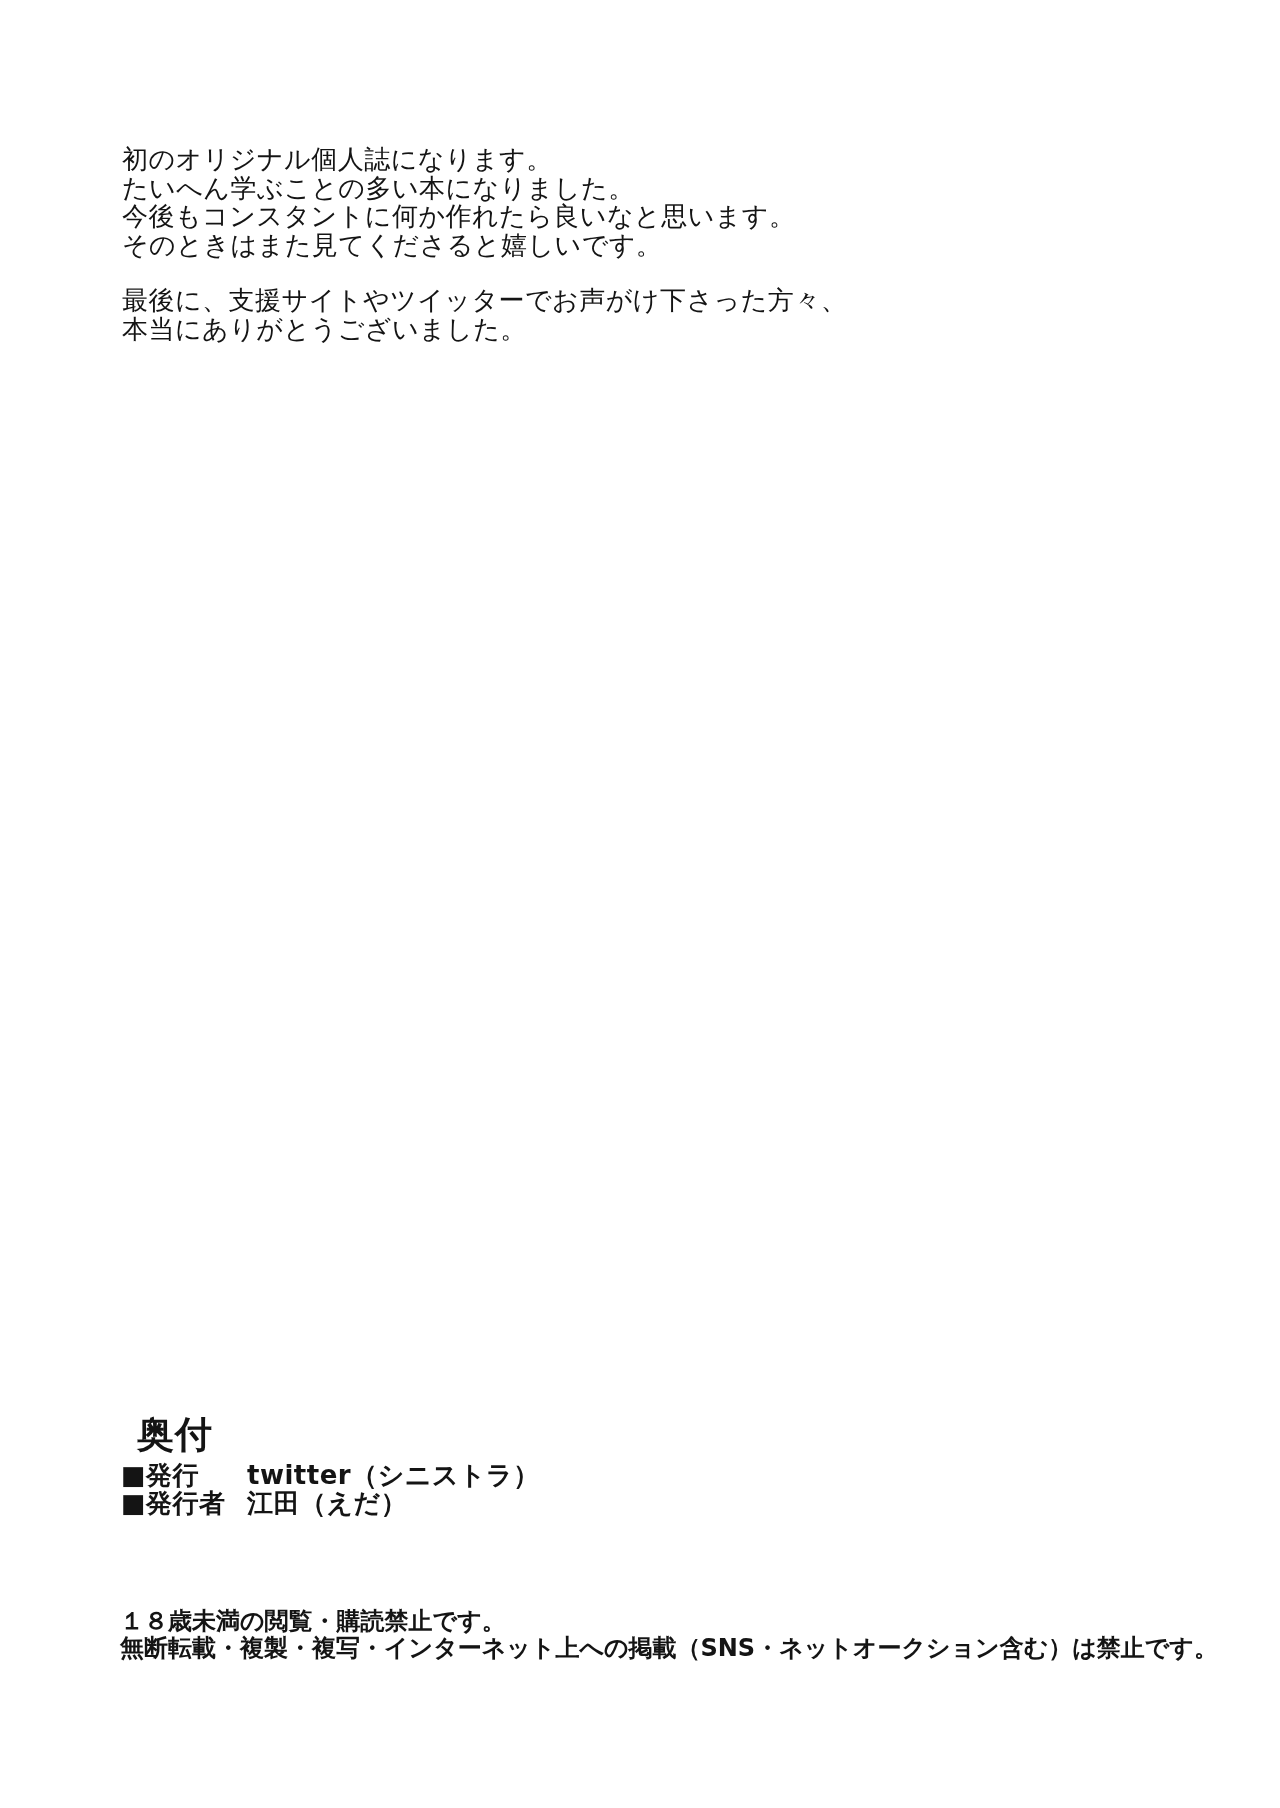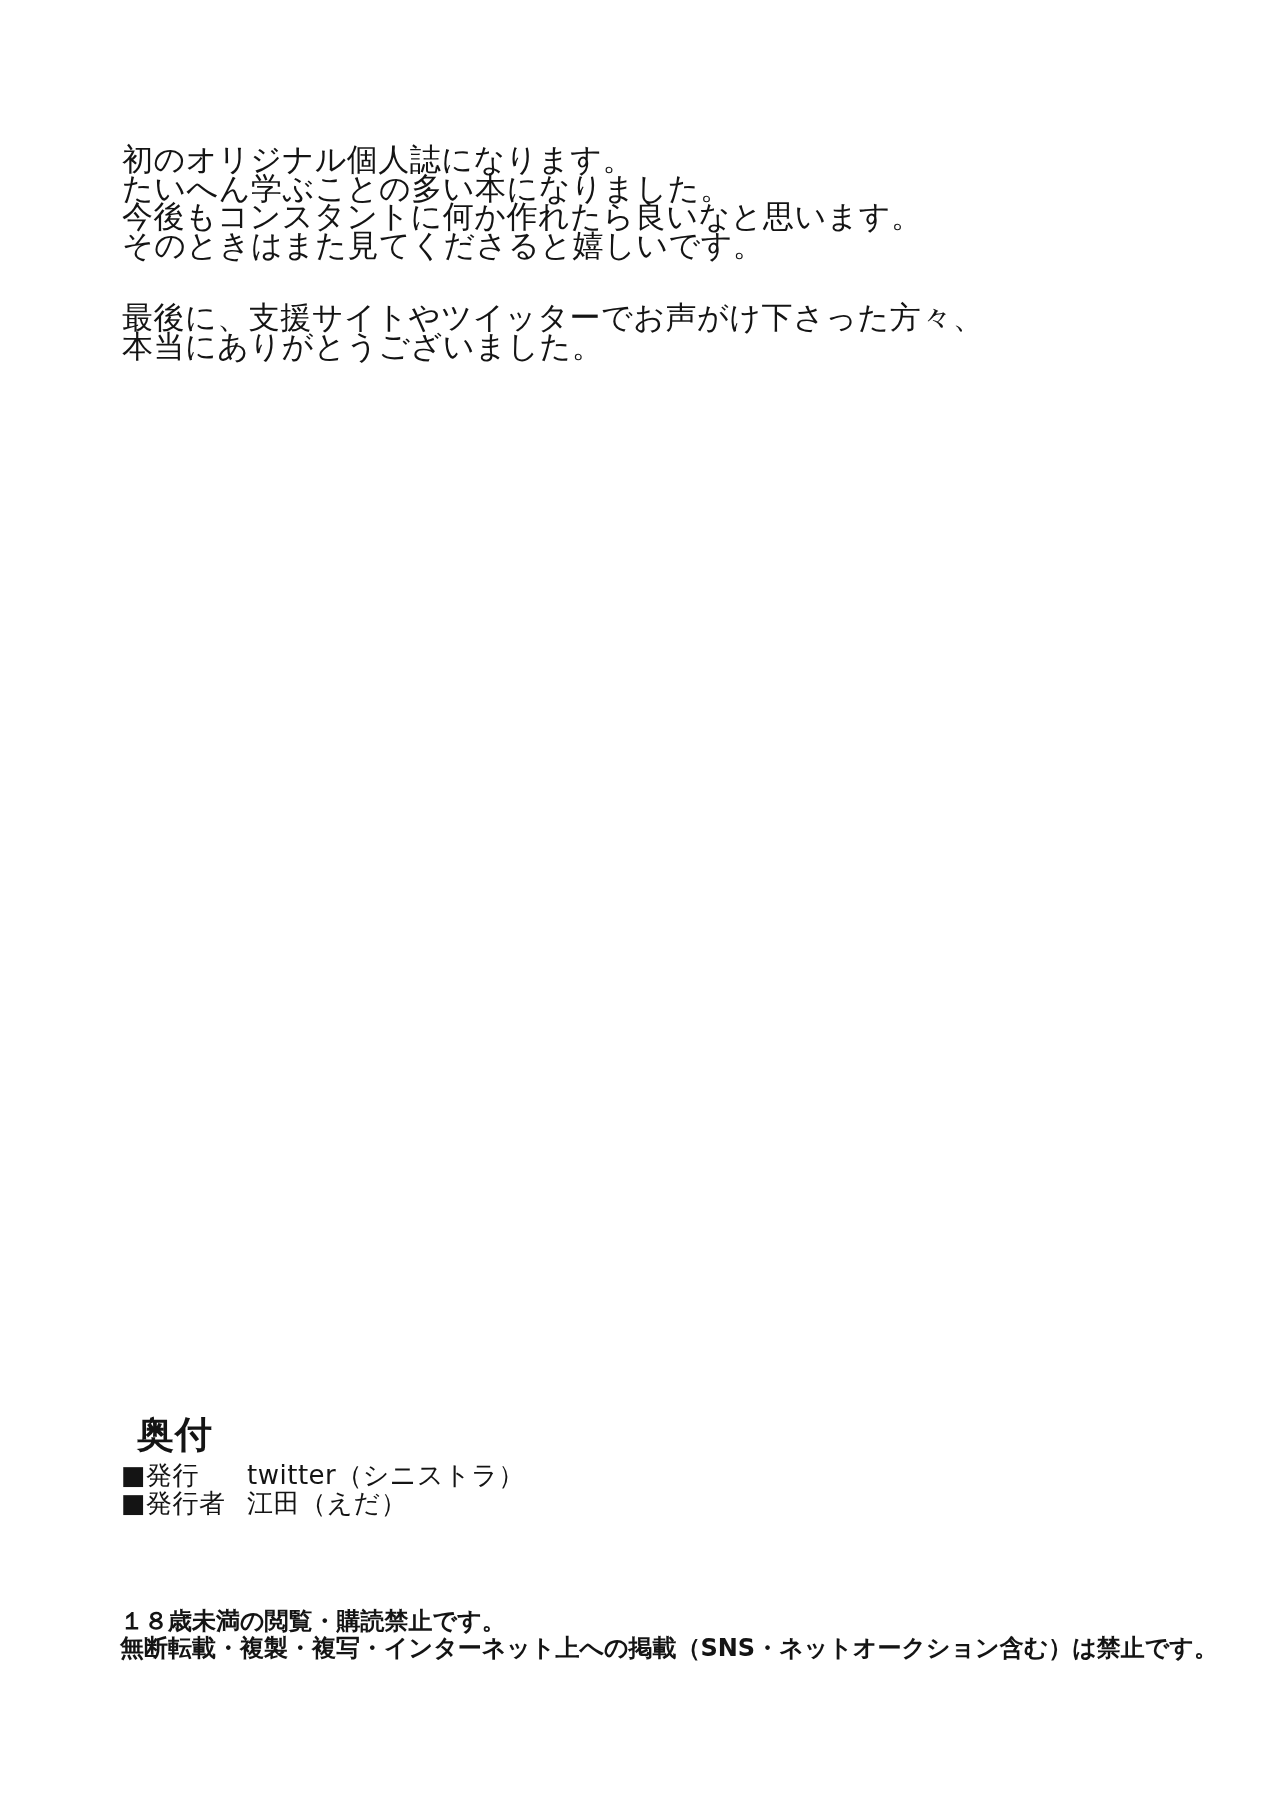--- a/index.html
+++ b/index.html
@@ -18,50 +18,50 @@
   .page {
     position: absolute;
     inset: 0;
     background: #ffffff;
   }
   
   .afterword {
     position: absolute;
     left: 122px;
     top: 145px;
-    font-size: 31px;
+    font-size: 26px;
     line-height: 28.5px;
     font-weight: normal;
     white-space: nowrap;
     letter-spacing: 0.5px;
   }
   .afterword p {
     margin: 0;
   }
   .afterword .para2 {
-    margin-top: 44px;
+    margin-top: 27px;
   }
   
   .colophon-heading {
     position: absolute;
     left: 121px;
     top: 1399px;
     margin: 16px;
     font-size: 37px;
     line-height: 40px;
     font-weight: bold;
     letter-spacing: 1px;
   }
   .colophon-entries {
     position: absolute;
     left: 121px;
     top: 1461px;
     font-size: 26px;
     line-height: 28px;
-    font-weight: normal;
+    font-weight: bold;
     letter-spacing: 0.5px;
   }
   .colophon-entry {
     display: flex;
   }
   .colophon-entry .entry-label {
     width: 126px;
     flex: 0 0 126px;
     white-space: nowrap;
   }

